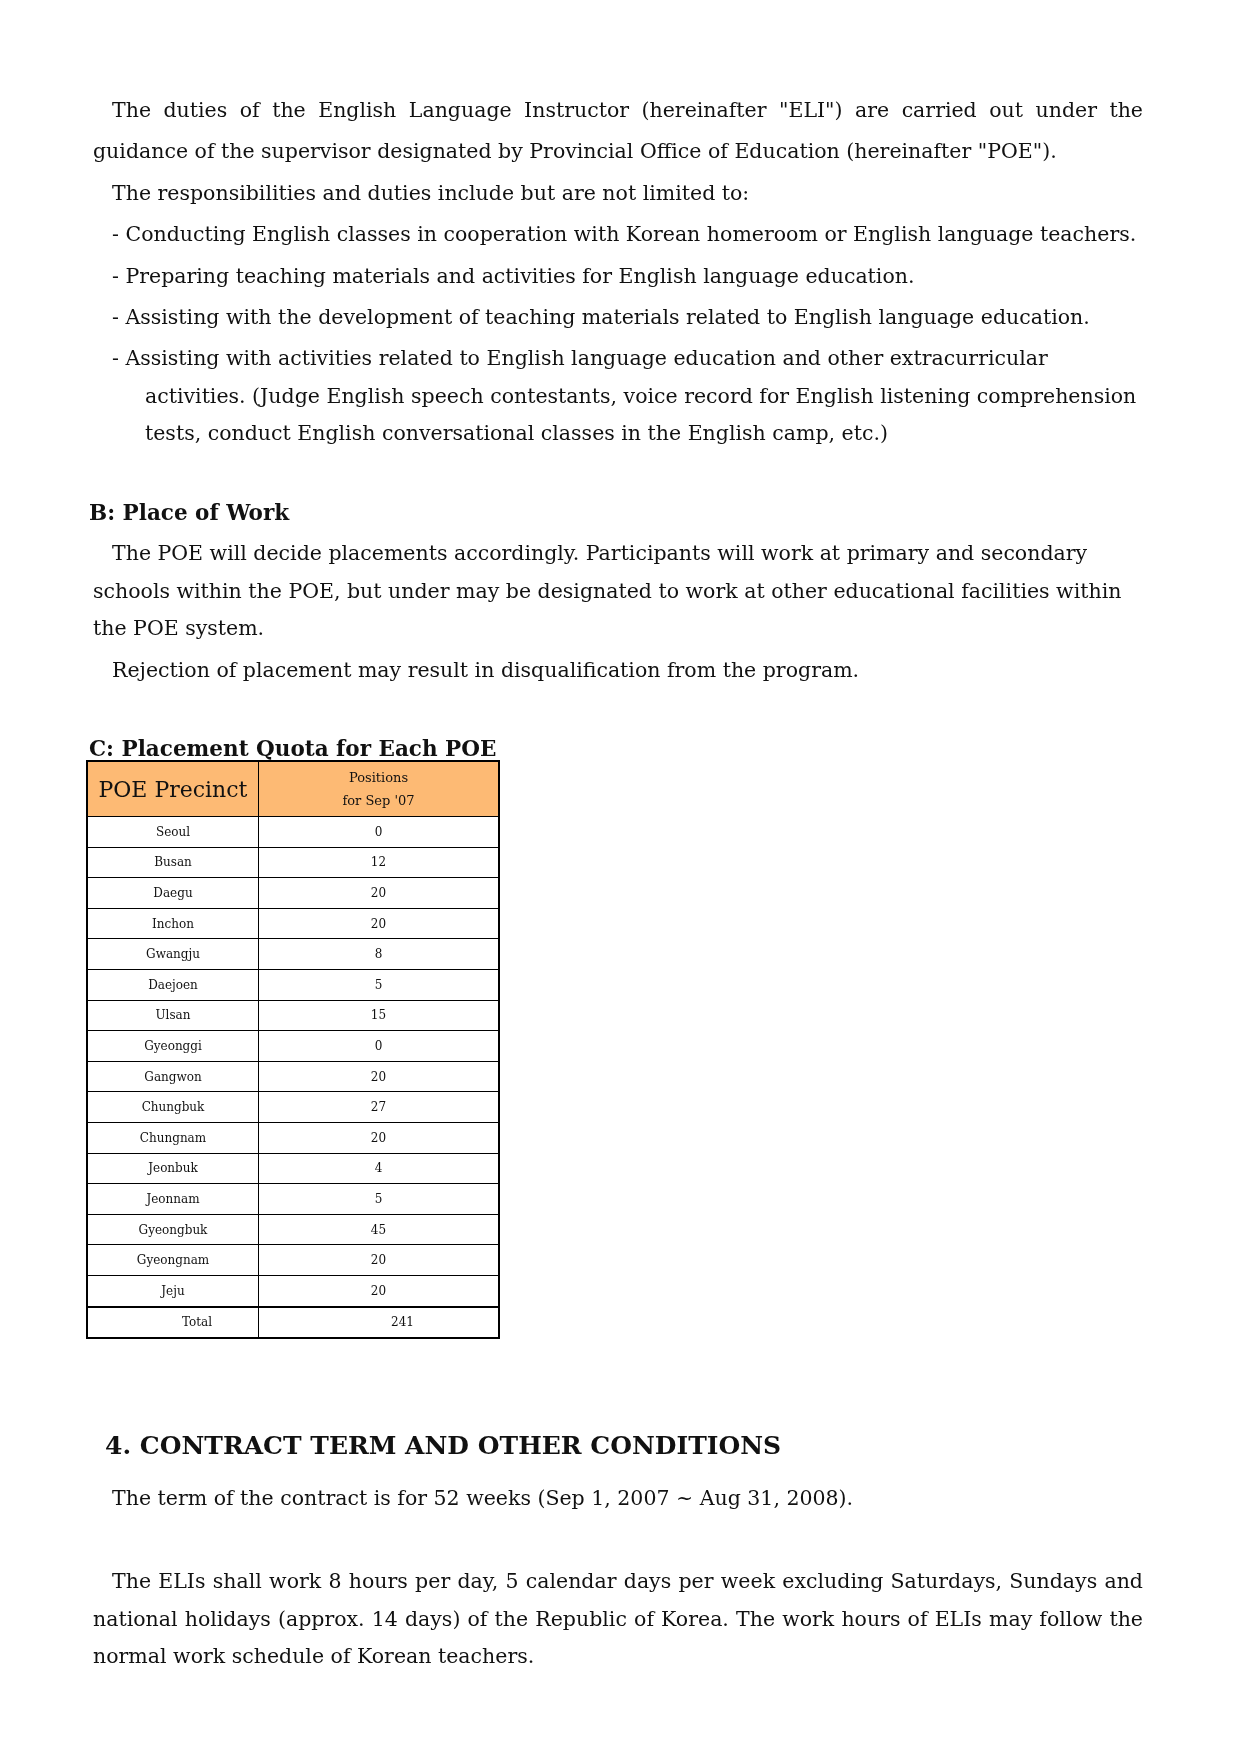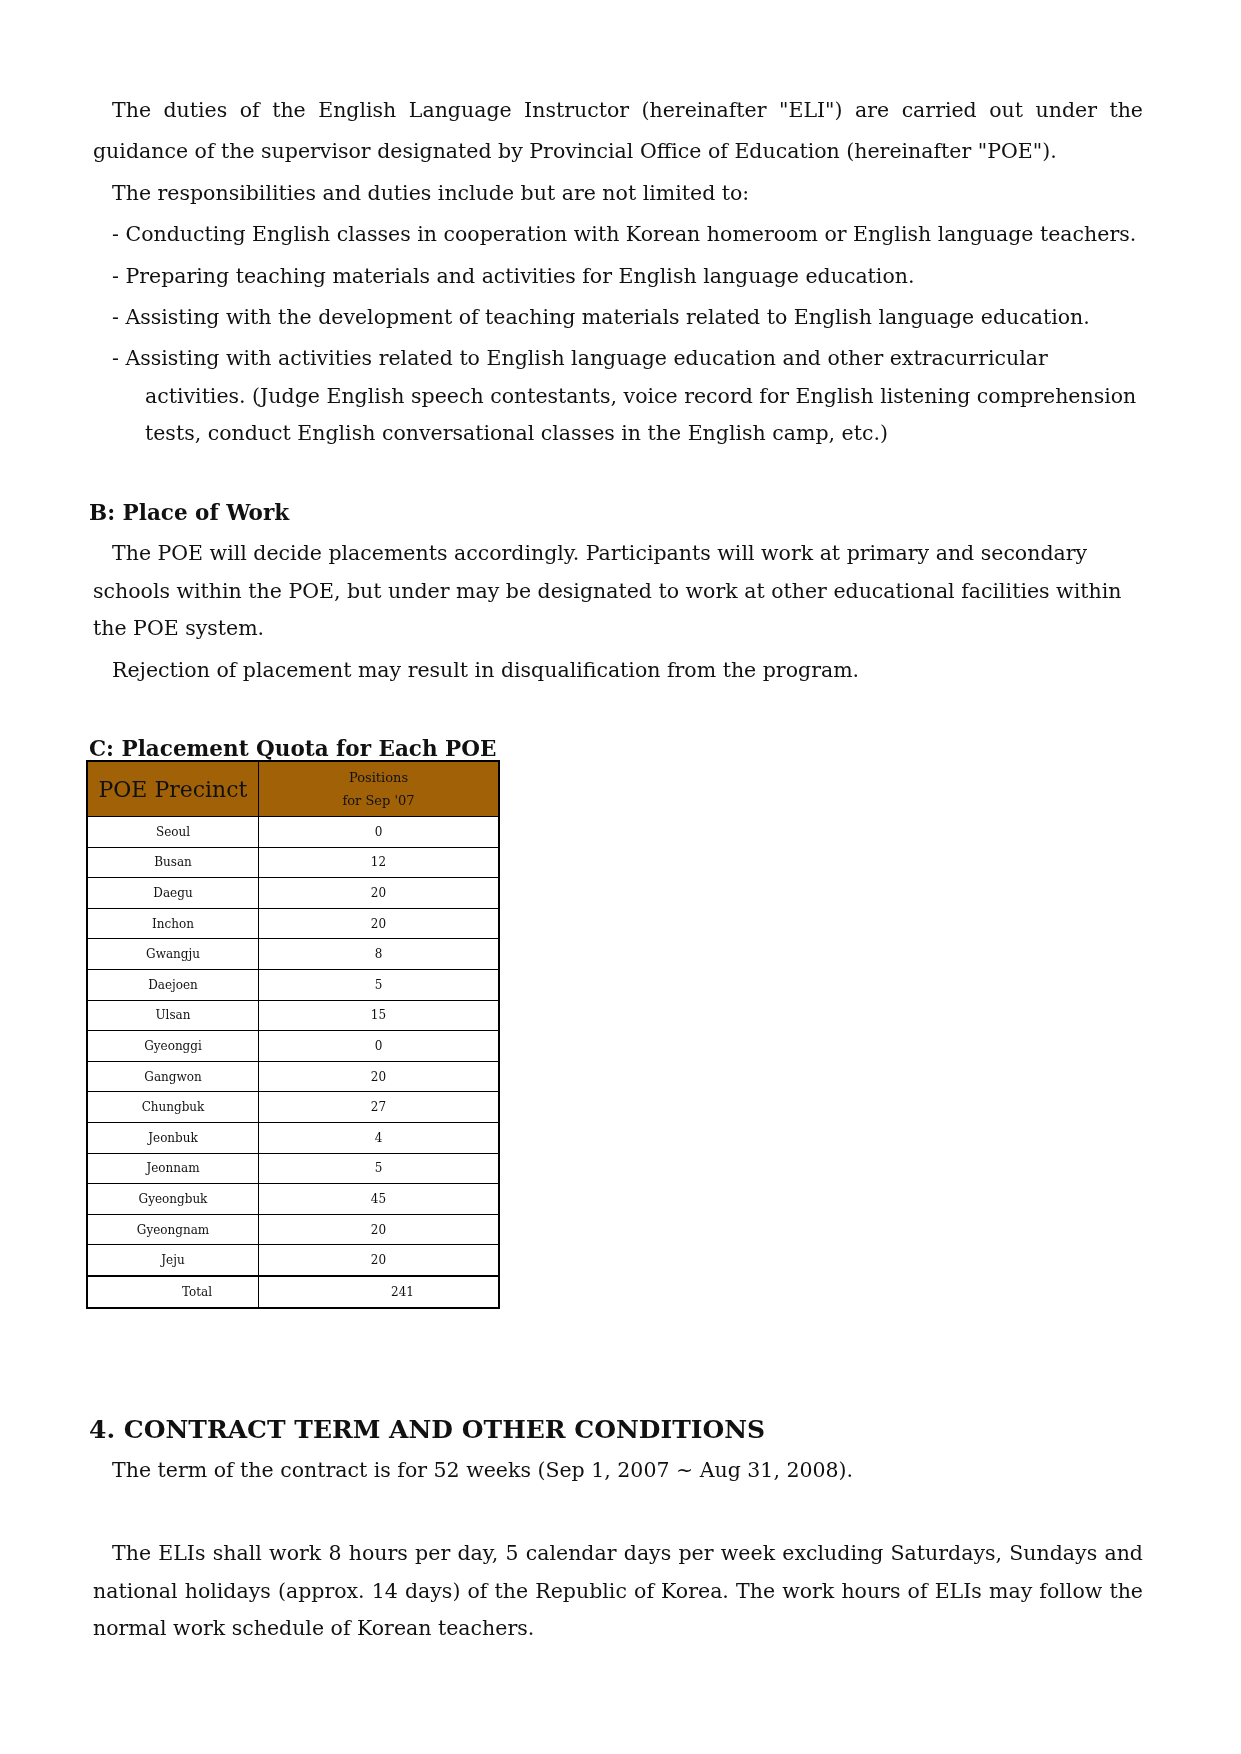--- a/index.html
+++ b/index.html
@@ -6,28 +6,28 @@
   body { width: 1241px; height: 1754px; position: relative; overflow: hidden;
          font-family: "DejaVu Serif", serif; color: #111; }
   .page { position: absolute; left: 89px; top: 88px; width: 1058px; }
   p { margin: 4px; font-size: 20.5px; line-height: 37.4px; }
   .indent { text-indent: 19px; }
   .justify { text-align: justify; text-align-last: left; }
   .justify-full { text-align: justify; text-align-last: justify; }
   .bullet { padding-left: 19px; }
   .hang { padding-left: 52px; text-indent: -33px; }
   h3 { margin: 0; font-size: 21.5px; font-weight: bold; line-height: 37.4px; }
-  h2 { margin: 0; font-size: 25px; font-weight: bold; line-height: 37.4px; }
+  h2 { margin: 16px; font-size: 25px; font-weight: bold; line-height: 37.4px; }
   .gap1 { height: 37.4px; }
   table.quota { border-collapse: collapse; position: absolute; left: 86px; top: 760px;
                 width: 414px; font-family: "DejaVu Serif", serif; }
   table.quota { border: 2px solid #000; }
   table.quota th, table.quota td { border: 1px solid #000; text-align: center;
                                     padding: 0; font-weight: normal; }
-  table.quota th { background: #a16207; height: 54px; }
+  table.quota th { background: #fdba74; height: 54px; }
   table.quota th.c1 { font-size: 22px; width: 170px; }
   table.quota th.c2 { font-size: 13px; line-height: 23px; }
   table.quota td { font-size: 12px; height: 29.6px; line-height: 28px; }
   table.quota tr.total td { border-top: 2.5px solid #000; padding-left: 48px; }
   .sec4 { position: absolute; left: 89px; top: 1411px; width: 1058px; }
 </style>
 </head>
 <body>
 
 <div class="page">
@@ -93,20 +93,24 @@
       </tr>
     <tr>
         <td>Gangwon</td>
         <td>20</td>
       </tr>
     <tr>
         <td>Chungbuk</td>
         <td>27</td>
       </tr>
     <tr>
+        <td>Chungnam</td>
+        <td>20</td>
+      </tr>
+    <tr>
         <td>Jeonbuk</td>
         <td>4</td>
       </tr>
     <tr>
         <td>Jeonnam</td>
         <td>5</td>
       </tr>
     <tr>
         <td>Gyeongbuk</td>
         <td>45</td>

